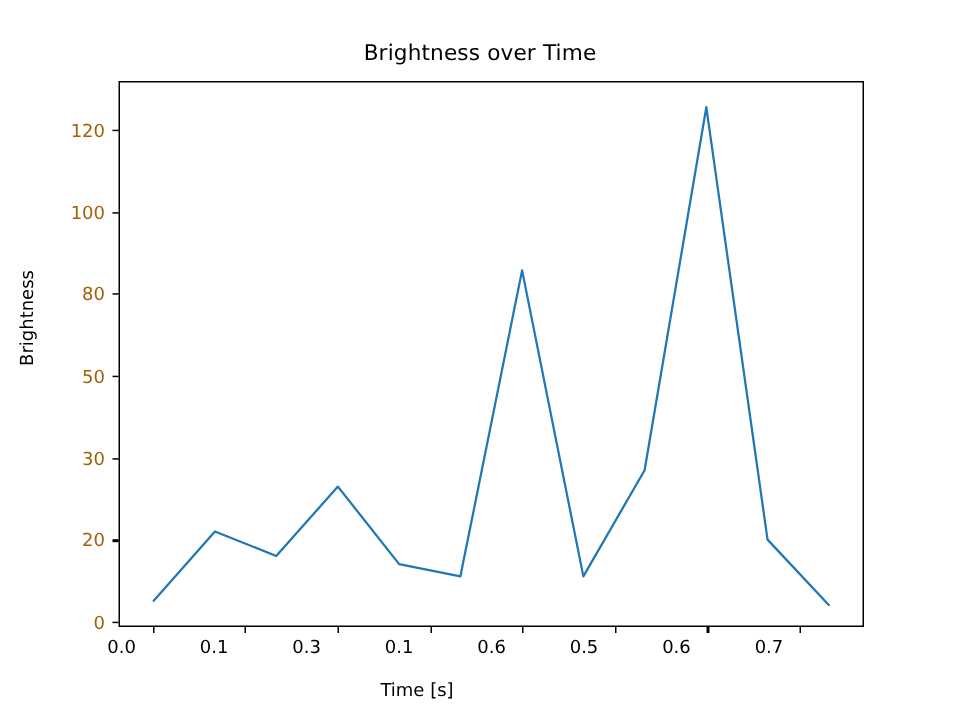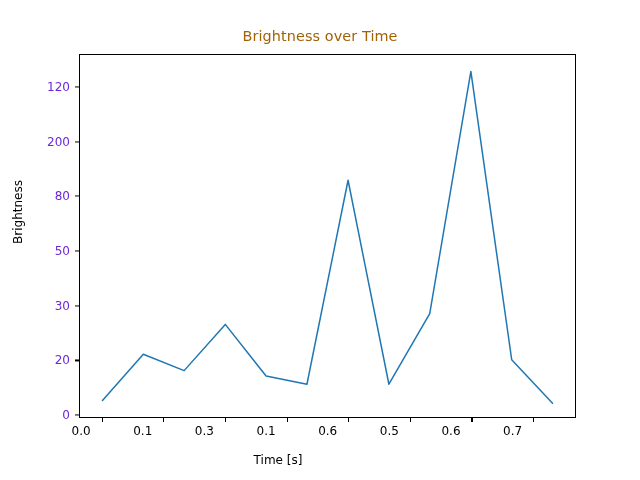--- a/index.html
+++ b/index.html
@@ -19,21 +19,21 @@
     height: 480px;
     background: #ffffff;
   }
   #chart-title {
     position: absolute;
     left: 0;
     top: 28px;
     width: 640px;
     text-align: center;
     font-size: 14.4px;
-    color: #a16207;
+    color: #000000;
     letter-spacing: 0.1px;
   }
   #plot-area {
     position: absolute;
     left: 79px;
     top: 54px;
     width: 497px;
     height: 364px;
     border: 1.1px solid #000000;
     box-sizing: border-box;
@@ -73,21 +73,21 @@
     left: 0;
     width: 640px;
     height: 0;
   }
   .ytick-text {
     position: absolute;
     left: 0;
     width: 70px;
     text-align: right;
     font-size: 12px;
-    color: #6d28d9;
+    color: #a16207;
     transform: translateY(-50%);
   }
   .ytick-mark {
     position: absolute;
     left: 75px;
     width: 4px;
     height: 1.1px;
     background: #000000;
     transform: translateY(-50%);
   }
@@ -138,21 +138,21 @@
       </div>
       <div class="ytick-row" style="top: 251.041px;">
         <div class="ytick-text">50</div>
         <div class="ytick-mark"></div>
       </div>
       <div class="ytick-row" style="top: 196.346px;">
         <div class="ytick-text">80</div>
         <div class="ytick-mark"></div>
       </div>
       <div class="ytick-row" style="top: 141.65px;">
-        <div class="ytick-text">200</div>
+        <div class="ytick-text">100</div>
         <div class="ytick-mark"></div>
       </div>
       <div class="ytick-row" style="top: 86.9542px;">
         <div class="ytick-text">120</div>
         <div class="ytick-mark"></div>
       </div>
     </div>
   <div id="xtick-container">
       <div class="xtick-col" style="left: 101.563px;">
         <div class="xtick-text">0.0</div>

